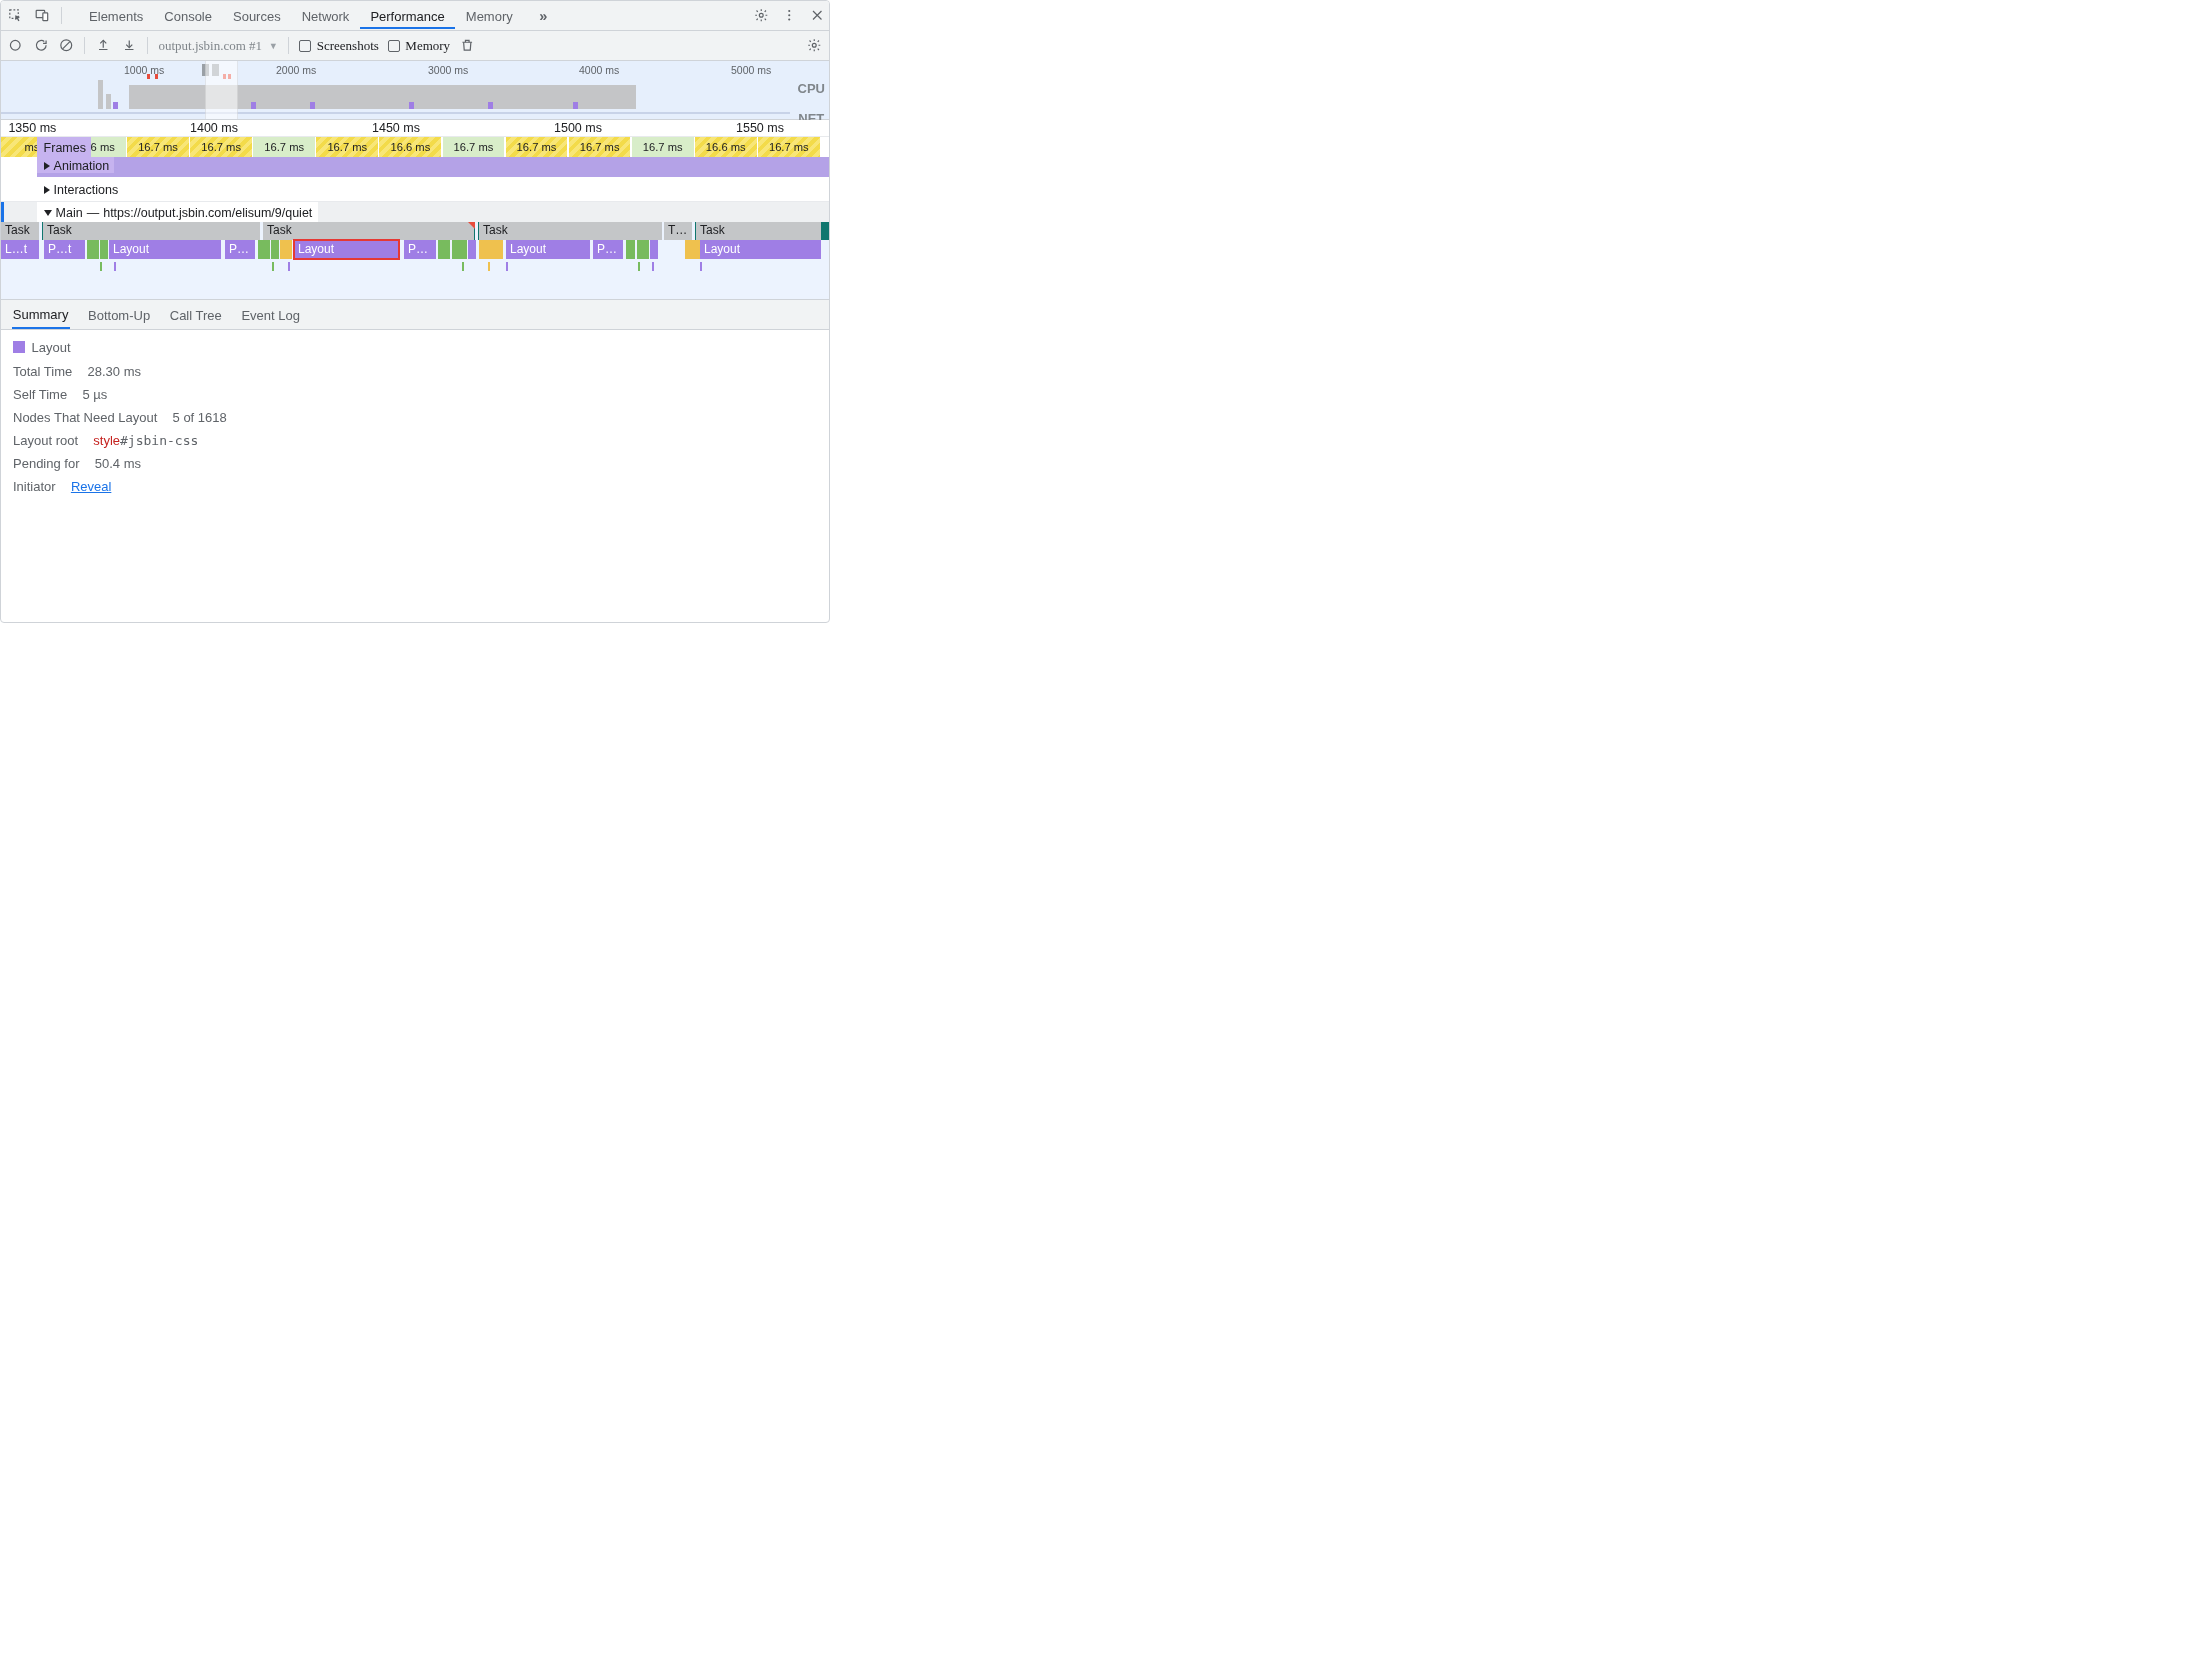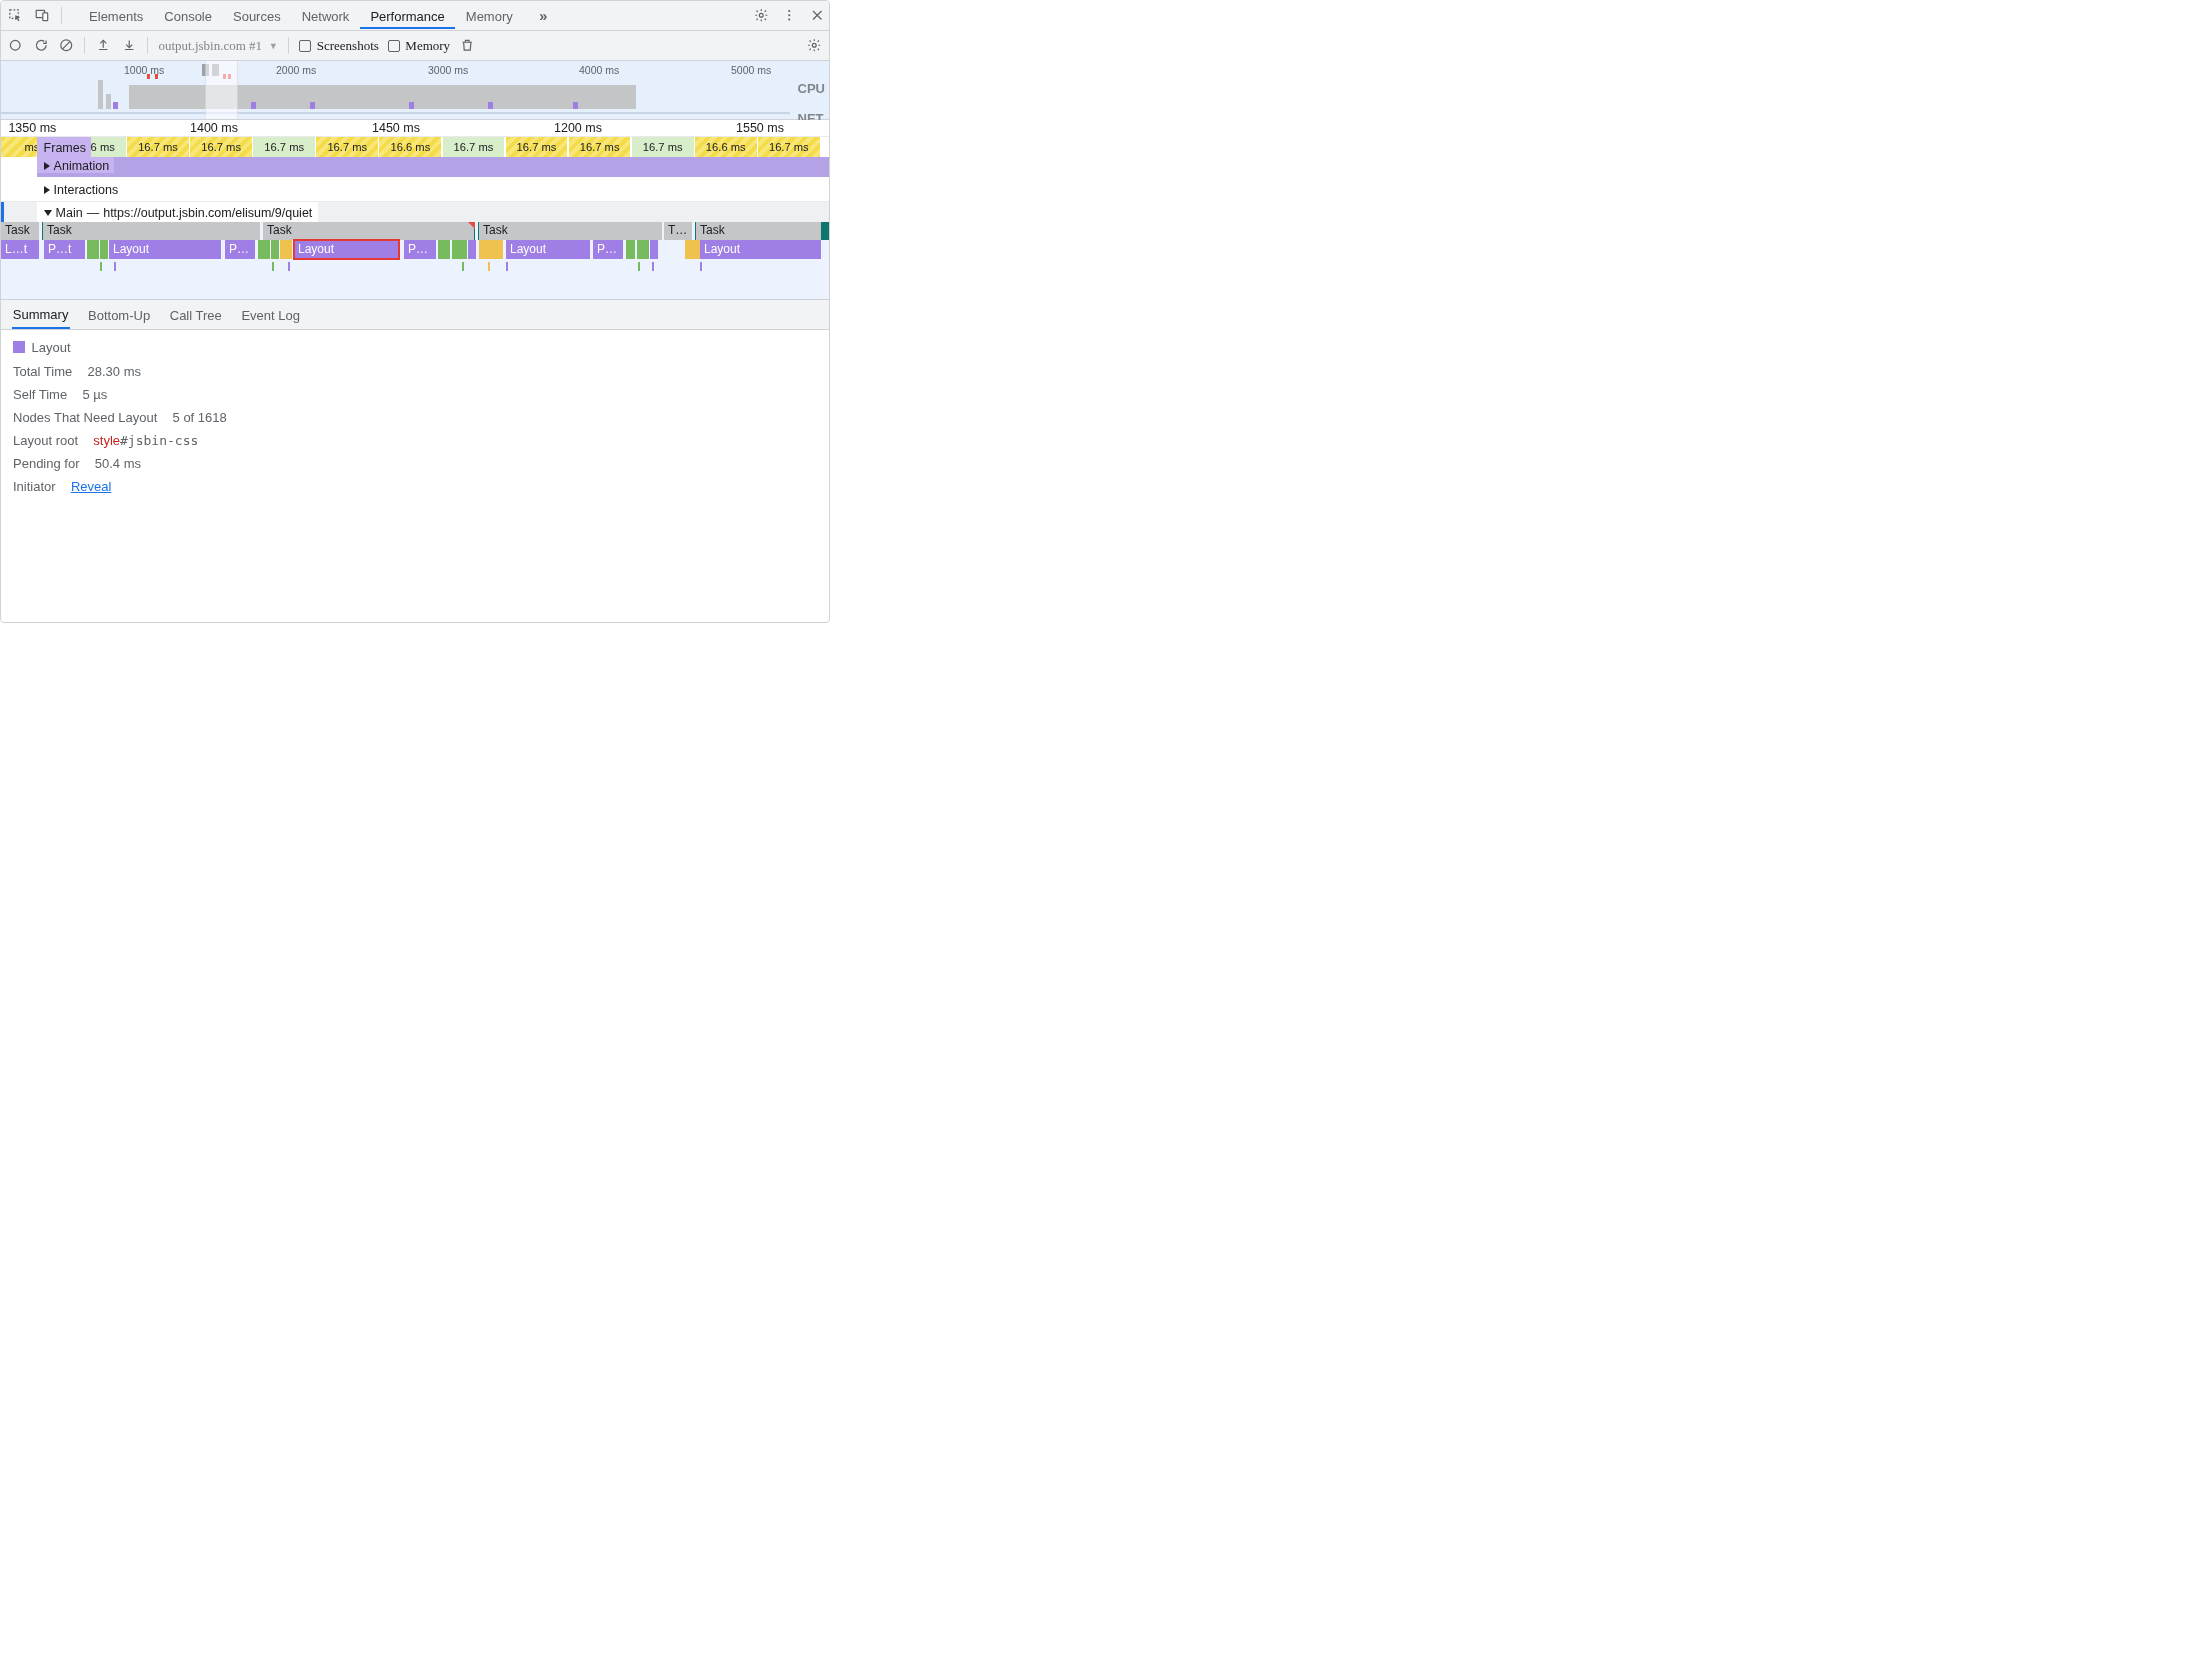--- a/index.html
+++ b/index.html
@@ -88,21 +88,21 @@
     height: 59px;
     background: #e6effc;
     border-bottom: 0.7px solid #cfd3d8;
   }
   .overview .ruler {
     position:absolute; top:2.6px; left:0; right:0; height:10.5px;
     font-size: 10.5px; color:#5f6368;
   }
   .overview .tick { position:absolute; top:0; }
   .overview .labels {
-    position:absolute; right:4px; top:12px; text-align:left; font-weight:600; color:#80868b;
+    position:absolute; right:4px; top:12px; text-align:center; font-weight:600; color:#80868b;
   }
   .overview .sel-window {
     position:absolute; top:0; bottom:0;
     background: rgba(255,255,255,0.55);
     border-left:0.7px solid rgba(0,0,0,.08);
     border-right:0.7px solid rgba(0,0,0,.08);
   }
   .overview .red-tick{position:absolute; width:2.6px; height:5.3px; background:#e74c3c; top:13px;}
   .overview .gray-bar{position:absolute; width:6.6px; height:12px; background:#9aa0a6; top:2.6px;}
   .overview .cpu-area{position:absolute; bottom:10.5px; height:24px; background:#bdbdbd; opacity:.85;}
@@ -367,21 +367,21 @@
     <div class="sel-window" style="left:204px; width:33px;"></div>
   </div>
 
   <div class="detail">
     <div class="main-scroll"></div>
 
     <div class="time-ruler">
         <span class="t" style="left: 7.4px;">1350 ms</span>
         <span class="t" style="left: 189px;">1400 ms</span>
         <span class="t" style="left: 371px;">1450 ms</span>
-        <span class="t" style="left: 553px;">1200 ms</span>
+        <span class="t" style="left: 553px;">1500 ms</span>
         <span class="t" style="left: 735px;">1550 ms</span>
       </div>
 
     <div class="rows">
 
       <div class="row frames-row">
         <div class="row-label">Frames</div>
         <div class="frame-cells">
             <div class="frame-cell yellow">ms</div>
             <div class="frame-cell">16.6 ms</div>

